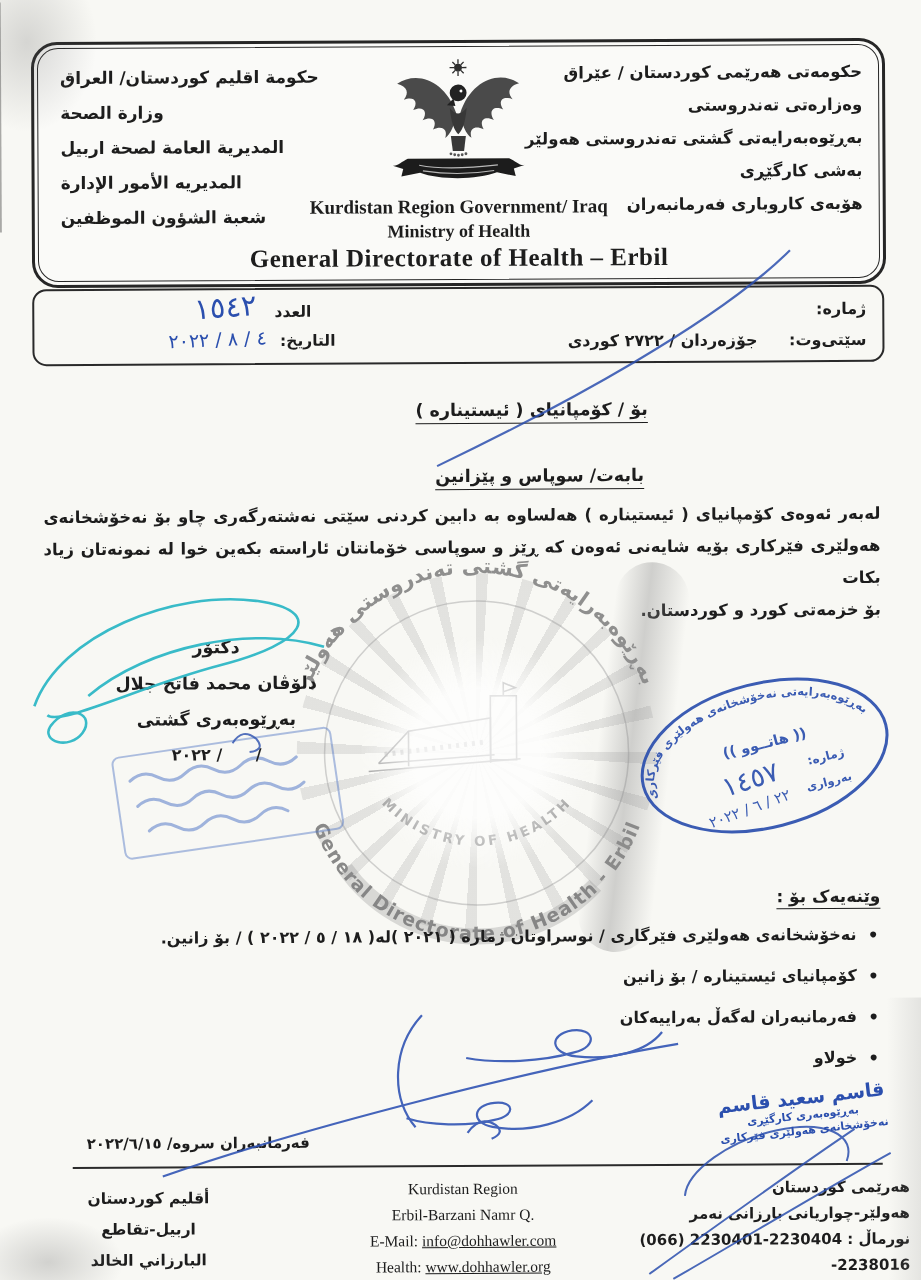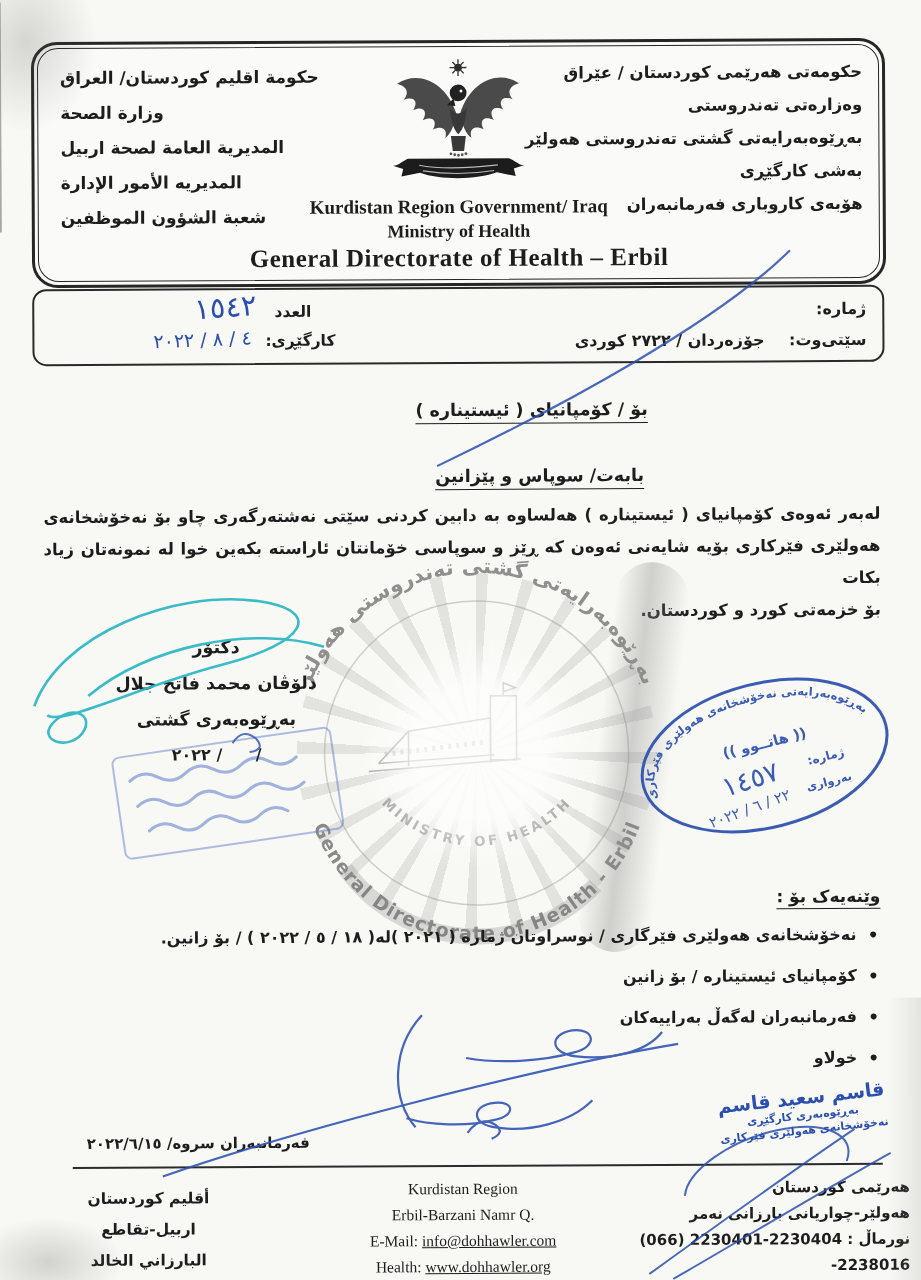--- a/index.html
+++ b/index.html
@@ -18,21 +18,21 @@
   .hdr-en{position:absolute;left:0;right:0;top:152px;text-align:center;
           font-family:"Liberation Serif",serif;font-weight:bold;line-height:24px}
   .hdr-en .l1{font-size:19px}.hdr-en .l2{font-size:18px}
   .hdr-en .l3{font-size:25px;letter-spacing:.5px;line-height:30px}
   .emblem{position:absolute;left:50%;top:12px;transform:translateX(-50%)}
   
   .ref-box{position:absolute;left:34px;top:287px;width:848px;height:73px;
            border:2.5px solid #2a2a2a;border-radius:14px}
   .ref-right{position:absolute;right:16px;top:6px;direction:rtl;text-align:right;
              font-weight:bold;font-size:16px;line-height:31px}
-  .ref-right .val{margin-right:19px}
+  .ref-right .val{margin-right:26px}
   .ref-left{position:absolute;left:52px;top:2px;width:225px;direction:rtl;font-weight:bold;font-size:15.5px}
   .hand{color:#2b4fae}
   .hand-num{display:inline-block;font-size:29px;letter-spacing:15px;margin-right:12px;
             transform:rotate(-4deg);font-weight:normal}
   .hand-date{display:inline-block;font-size:19px;letter-spacing:4px;margin-right:8px;
              transform:rotate(-2deg);font-weight:normal}
   .ref-l1{position:absolute;right:0;top:-2px;white-space:nowrap}
   .ref-l2{position:absolute;right:-24px;top:36px;white-space:nowrap}
   
   .to-line{position:absolute;right:272px;top:400px;direction:rtl;font-weight:bold;font-size:17.5px;
@@ -154,21 +154,21 @@
         <span>سێتی‌وت:</span>
         <span class="val">جۆزه‌ردان / ٢٧٢٢ كوردی</span>
       </div>
     </div>
     <div class="ref-left">
       <div class="ref-l1">
         <span>العدد</span>
         <span class="hand hand-num">١٥٤٢</span>
       </div>
       <div class="ref-l2">
-        <span>كارگێڕی:</span>
+        <span>التاريخ:</span>
         <span class="hand hand-date">٤ / ٨ / ٢٠٢٢</span>
       </div>
     </div>
   </div>
 
   <svg class="abs" style="left:380px;top:238px;z-index:4" width="440" height="260">
     <path d="M 412,14 C 340,85 185,168 58,228" stroke="#2b4fae" stroke-width="2.2" fill="none" opacity=".85"></path>
   </svg>
 
   <div class="to-line">بۆ / كۆمپانیای ( ئیستیناره‌ )</div>

